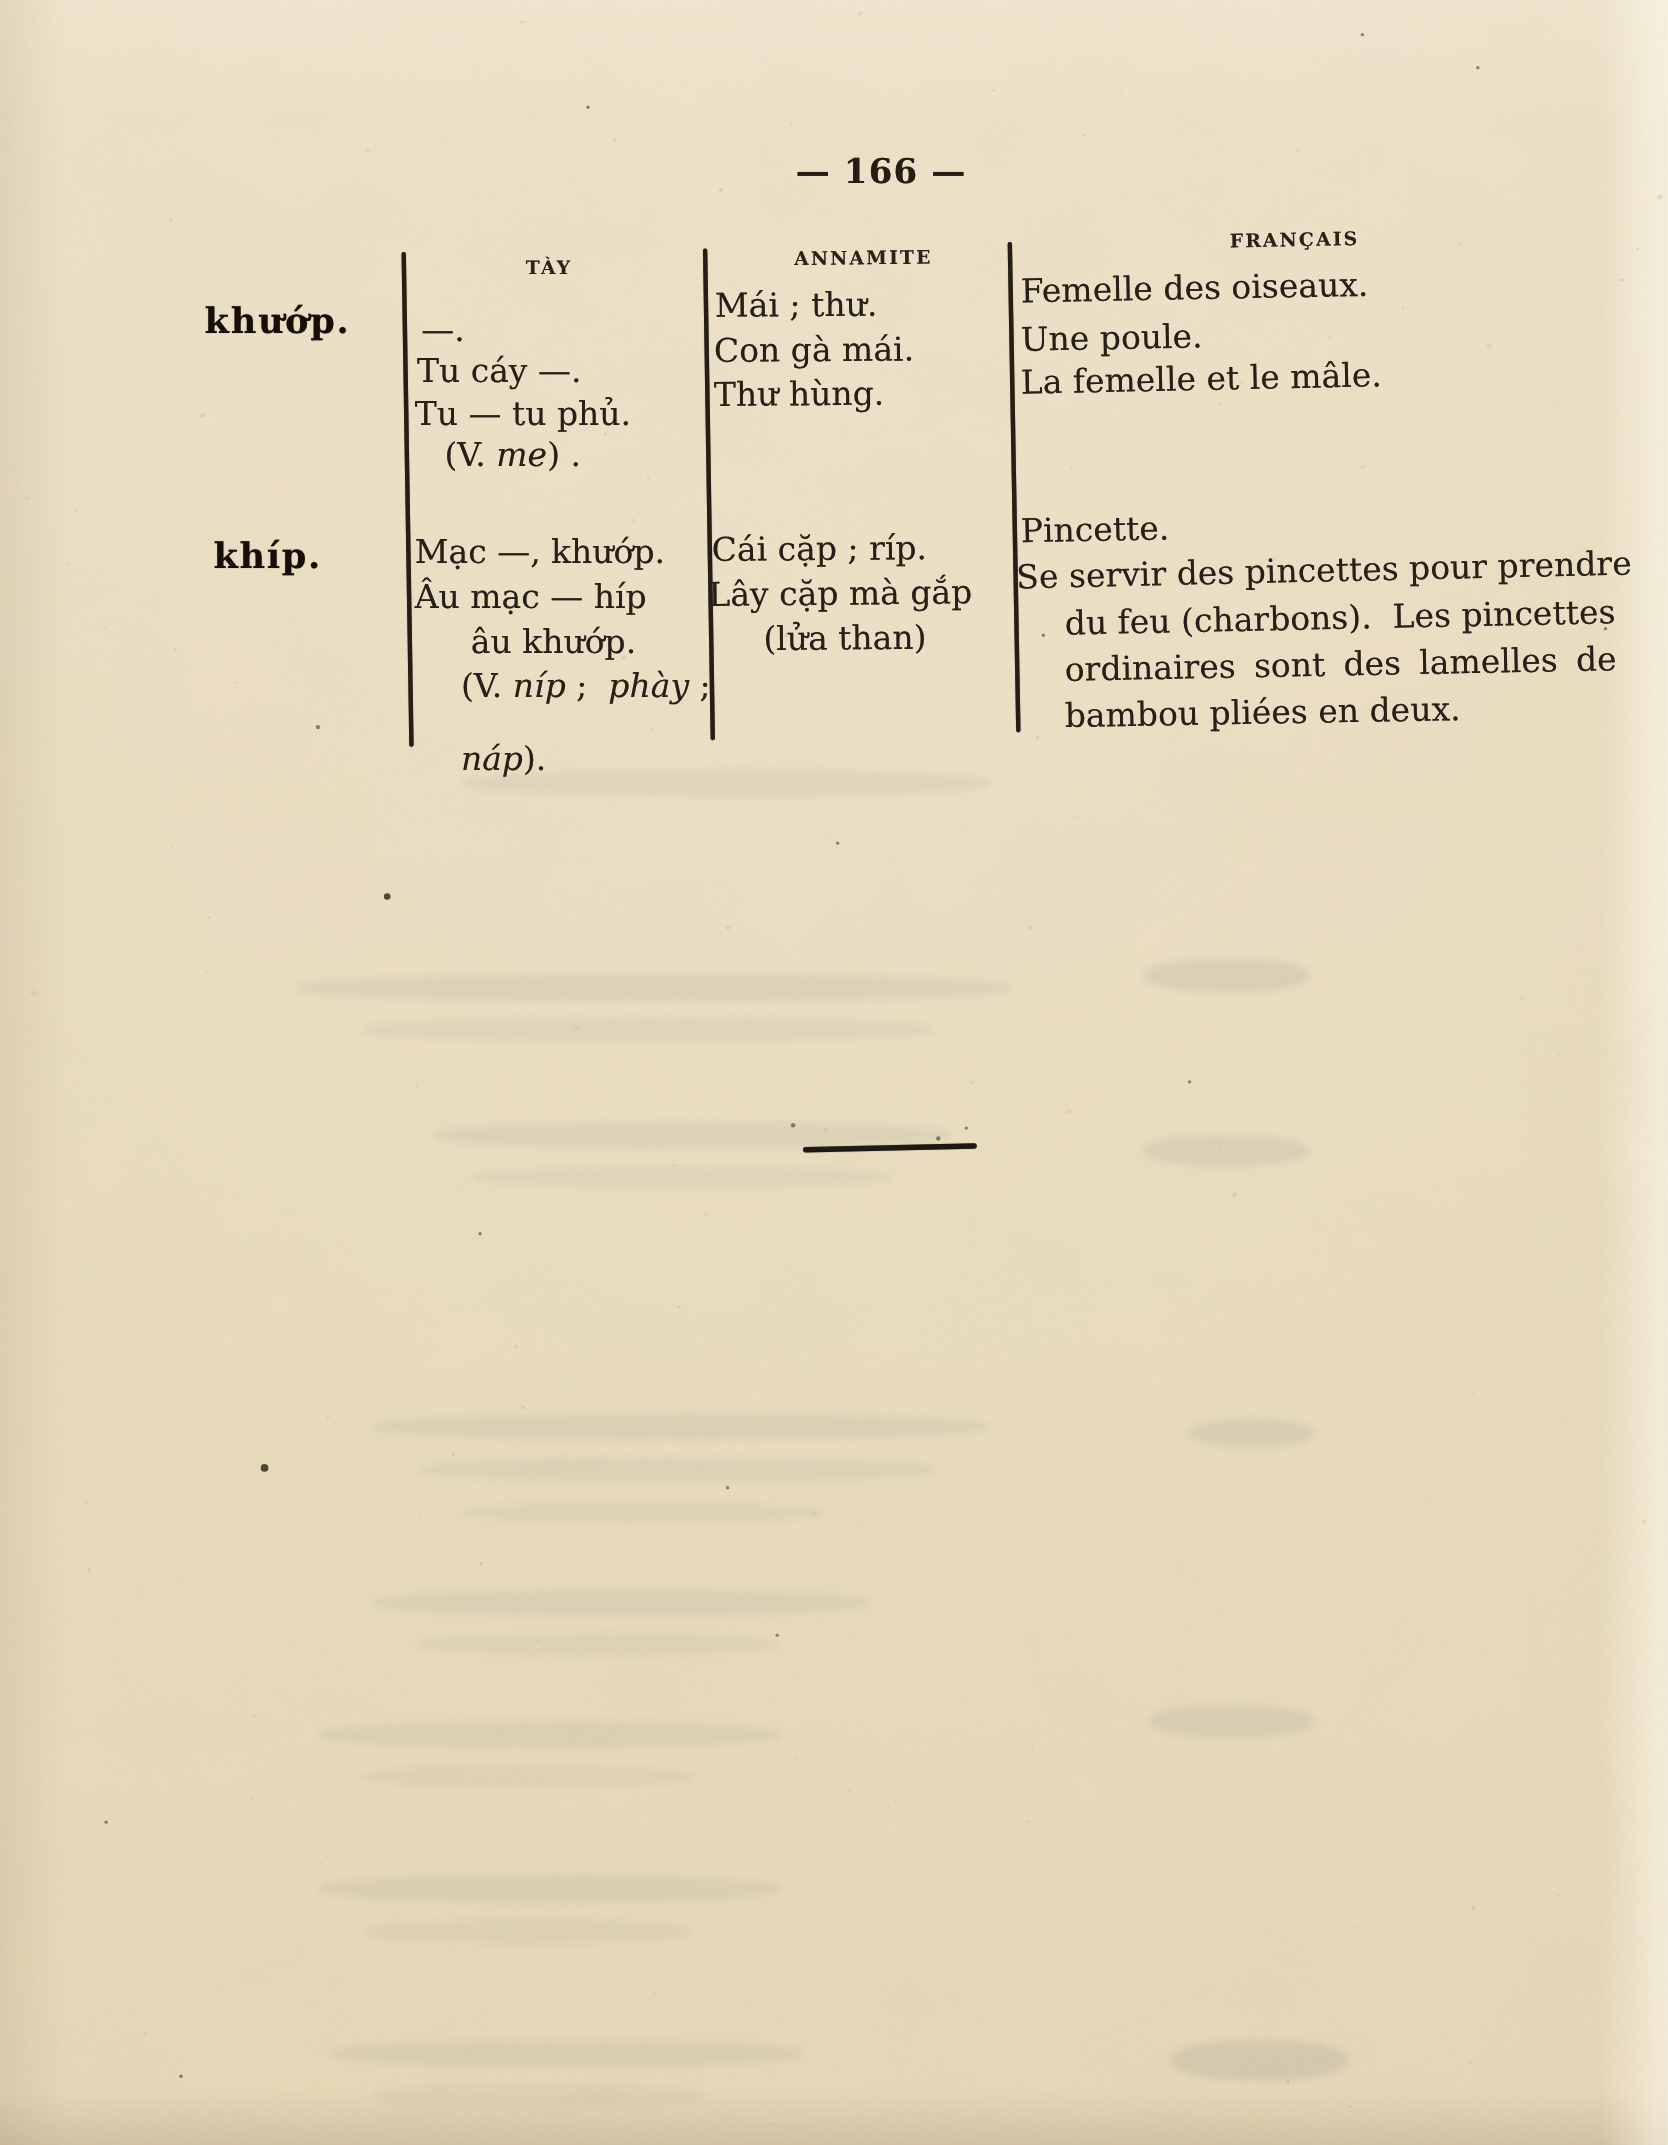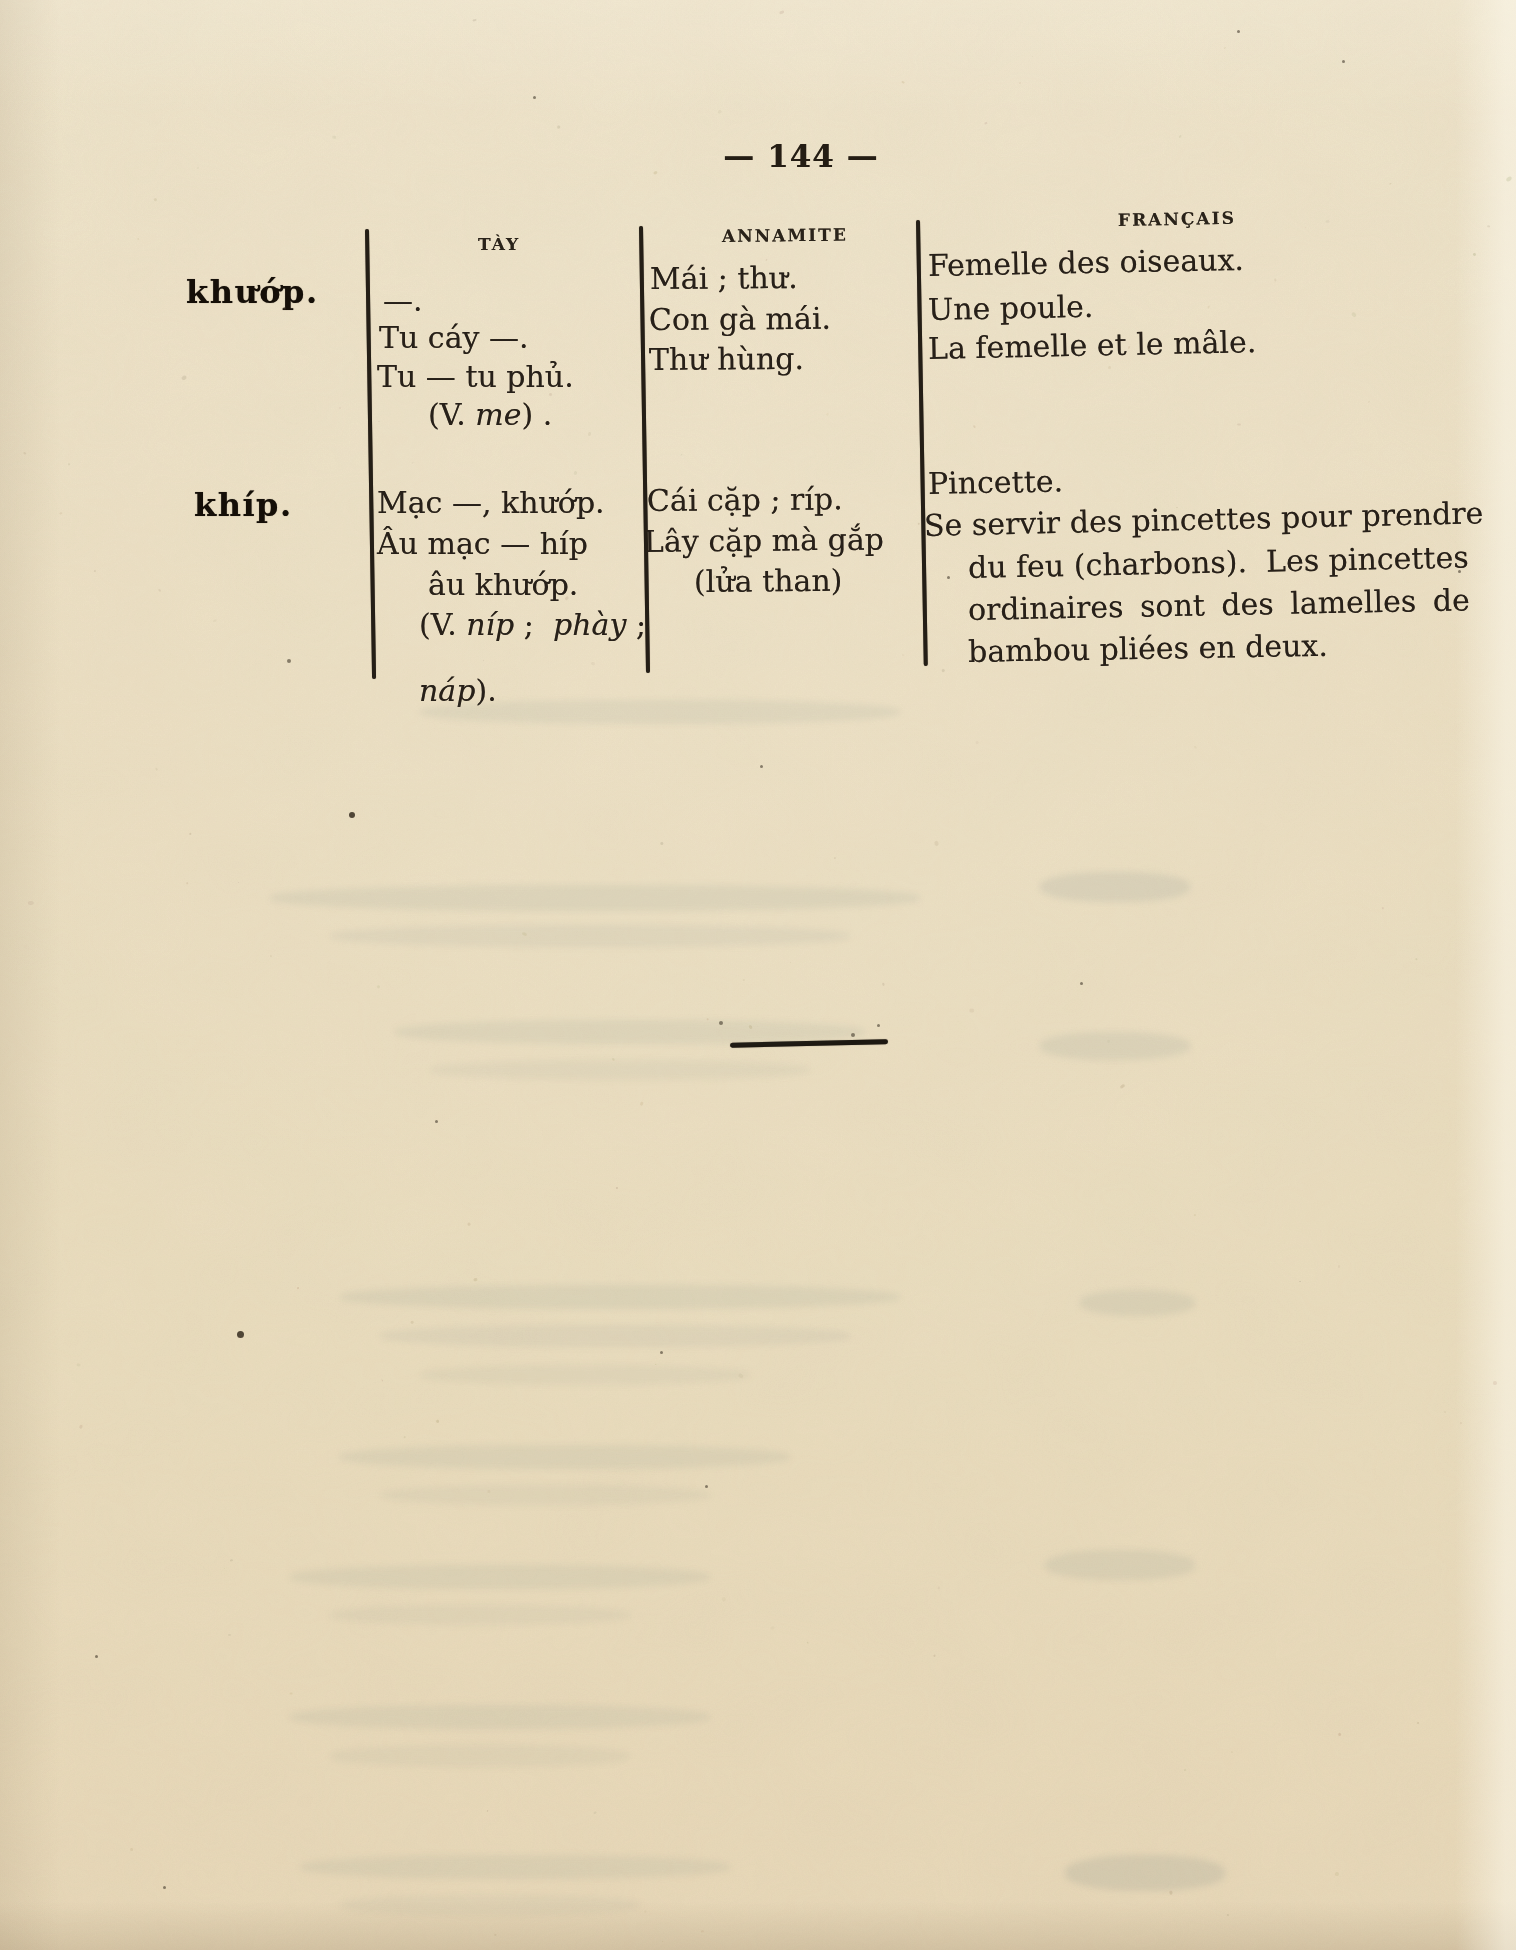--- a/index.html
+++ b/index.html
@@ -63,38 +63,38 @@
   <filter id="paperGrain" x="0" y="0" width="100%" height="100%">
     <feTurbulence type="fractalNoise" baseFrequency="0.85" numOctaves="2" seed="7"></feTurbulence>
     <feColorMatrix type="matrix" values="0 0 0 0 0.46  0 0 0 0 0.40  0 0 0 0 0.29  0 0 0 0.10 0"></feColorMatrix>
   </filter>
   <rect width="1516" height="1950" filter="url(#mottle)"></rect>
   <rect width="1516" height="1950" filter="url(#paperGrain)"></rect>
 </svg>
 
 <div class="layer vignette"></div>
 
-<div class="page-number">— 144 —</div>
+<div class="page-number">— 166 —</div>
 
 <div class="col-header hd-tay">TÀY</div>
 <div class="col-header hd-ann">ANNAMITE</div>
 <div class="col-header hd-fra">FRANÇAIS</div>
 
 <div class="vrule rule-a"></div>
 <div class="vrule rule-b"></div>
 <div class="vrule rule-c"></div>
 
 <div class="end-rule"></div>
 
 <div id="entries">
     <div class="headword" style="left: 186px; top: 276px;">khướp.</div>
     <div class="t-line" style="left: 383px; top: 286px;">—.</div>
     <div class="t-line" style="left: 379px; top: 323px;">Tu cáy —.</div>
     <div class="t-line" style="left: 377px; top: 362px;">Tu — tu phủ.</div>
-    <div class="t-line" style="left: 428px; top: 400px;"><span>(V. </span><span class="it">me</span><span>) .</span></div>
+    <div class="t-line" style="left: 404px; top: 400px;"><span>(V. </span><span class="it">me</span><span>) .</span></div>
     <div class="t-line" style="left: 650px; top: 264px; transform: rotate(-0.4deg);">Mái ; thư.</div>
     <div class="t-line" style="left: 649px; top: 305px; transform: rotate(-0.4deg);">Con gà mái.</div>
     <div class="t-line" style="left: 649px; top: 345px; transform: rotate(-0.4deg);">Thư hùng.</div>
     <div class="t-line" style="left: 928px; top: 251px; transform: rotate(-1.1deg);">Femelle des oiseaux.</div>
     <div class="t-line" style="left: 928px; top: 295px; transform: rotate(-1.1deg);">Une poule.</div>
     <div class="t-line" style="left: 928px; top: 334px; transform: rotate(-1.2deg);">La femelle et le mâle.</div>
     <div class="headword" style="left: 194px; top: 489px;">khíp.</div>
     <div class="t-line" style="left: 377px; top: 488px;">Mạc —, khướp.</div>
     <div class="t-line" style="left: 377px; top: 529px;">Âu mạc — híp</div>
     <div class="t-line" style="left: 428px; top: 570px;">âu khướp.</div>

